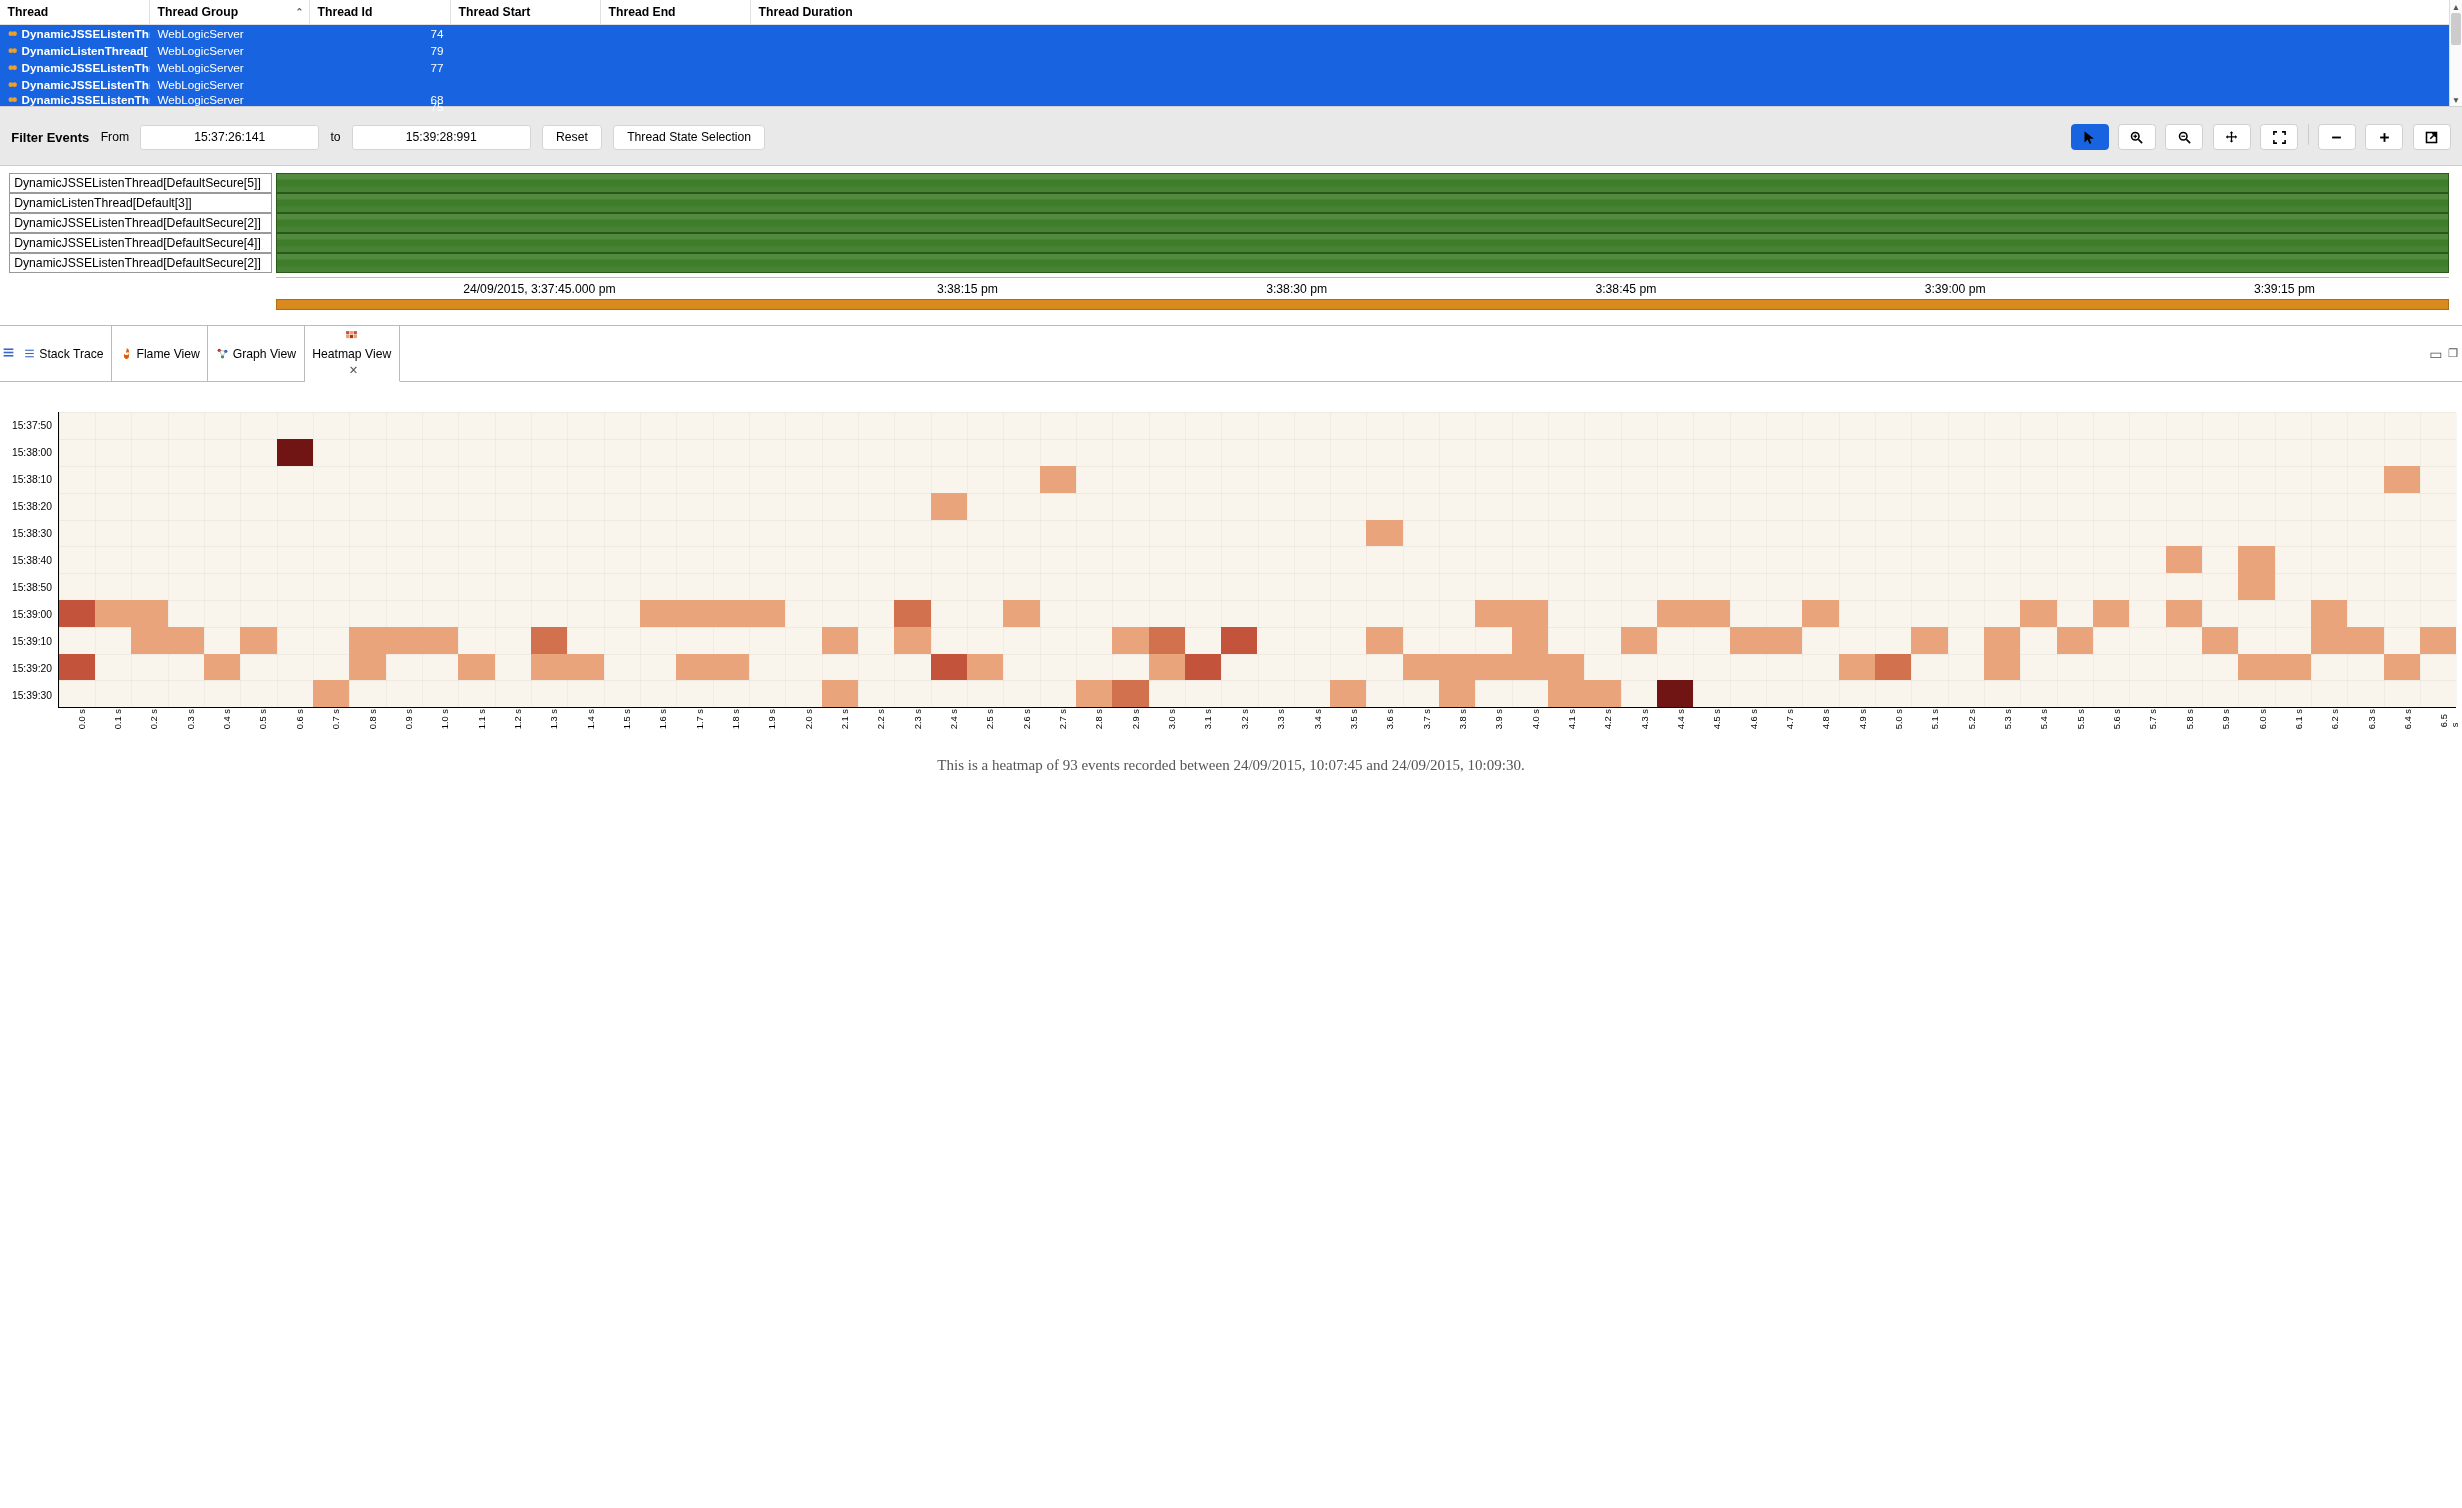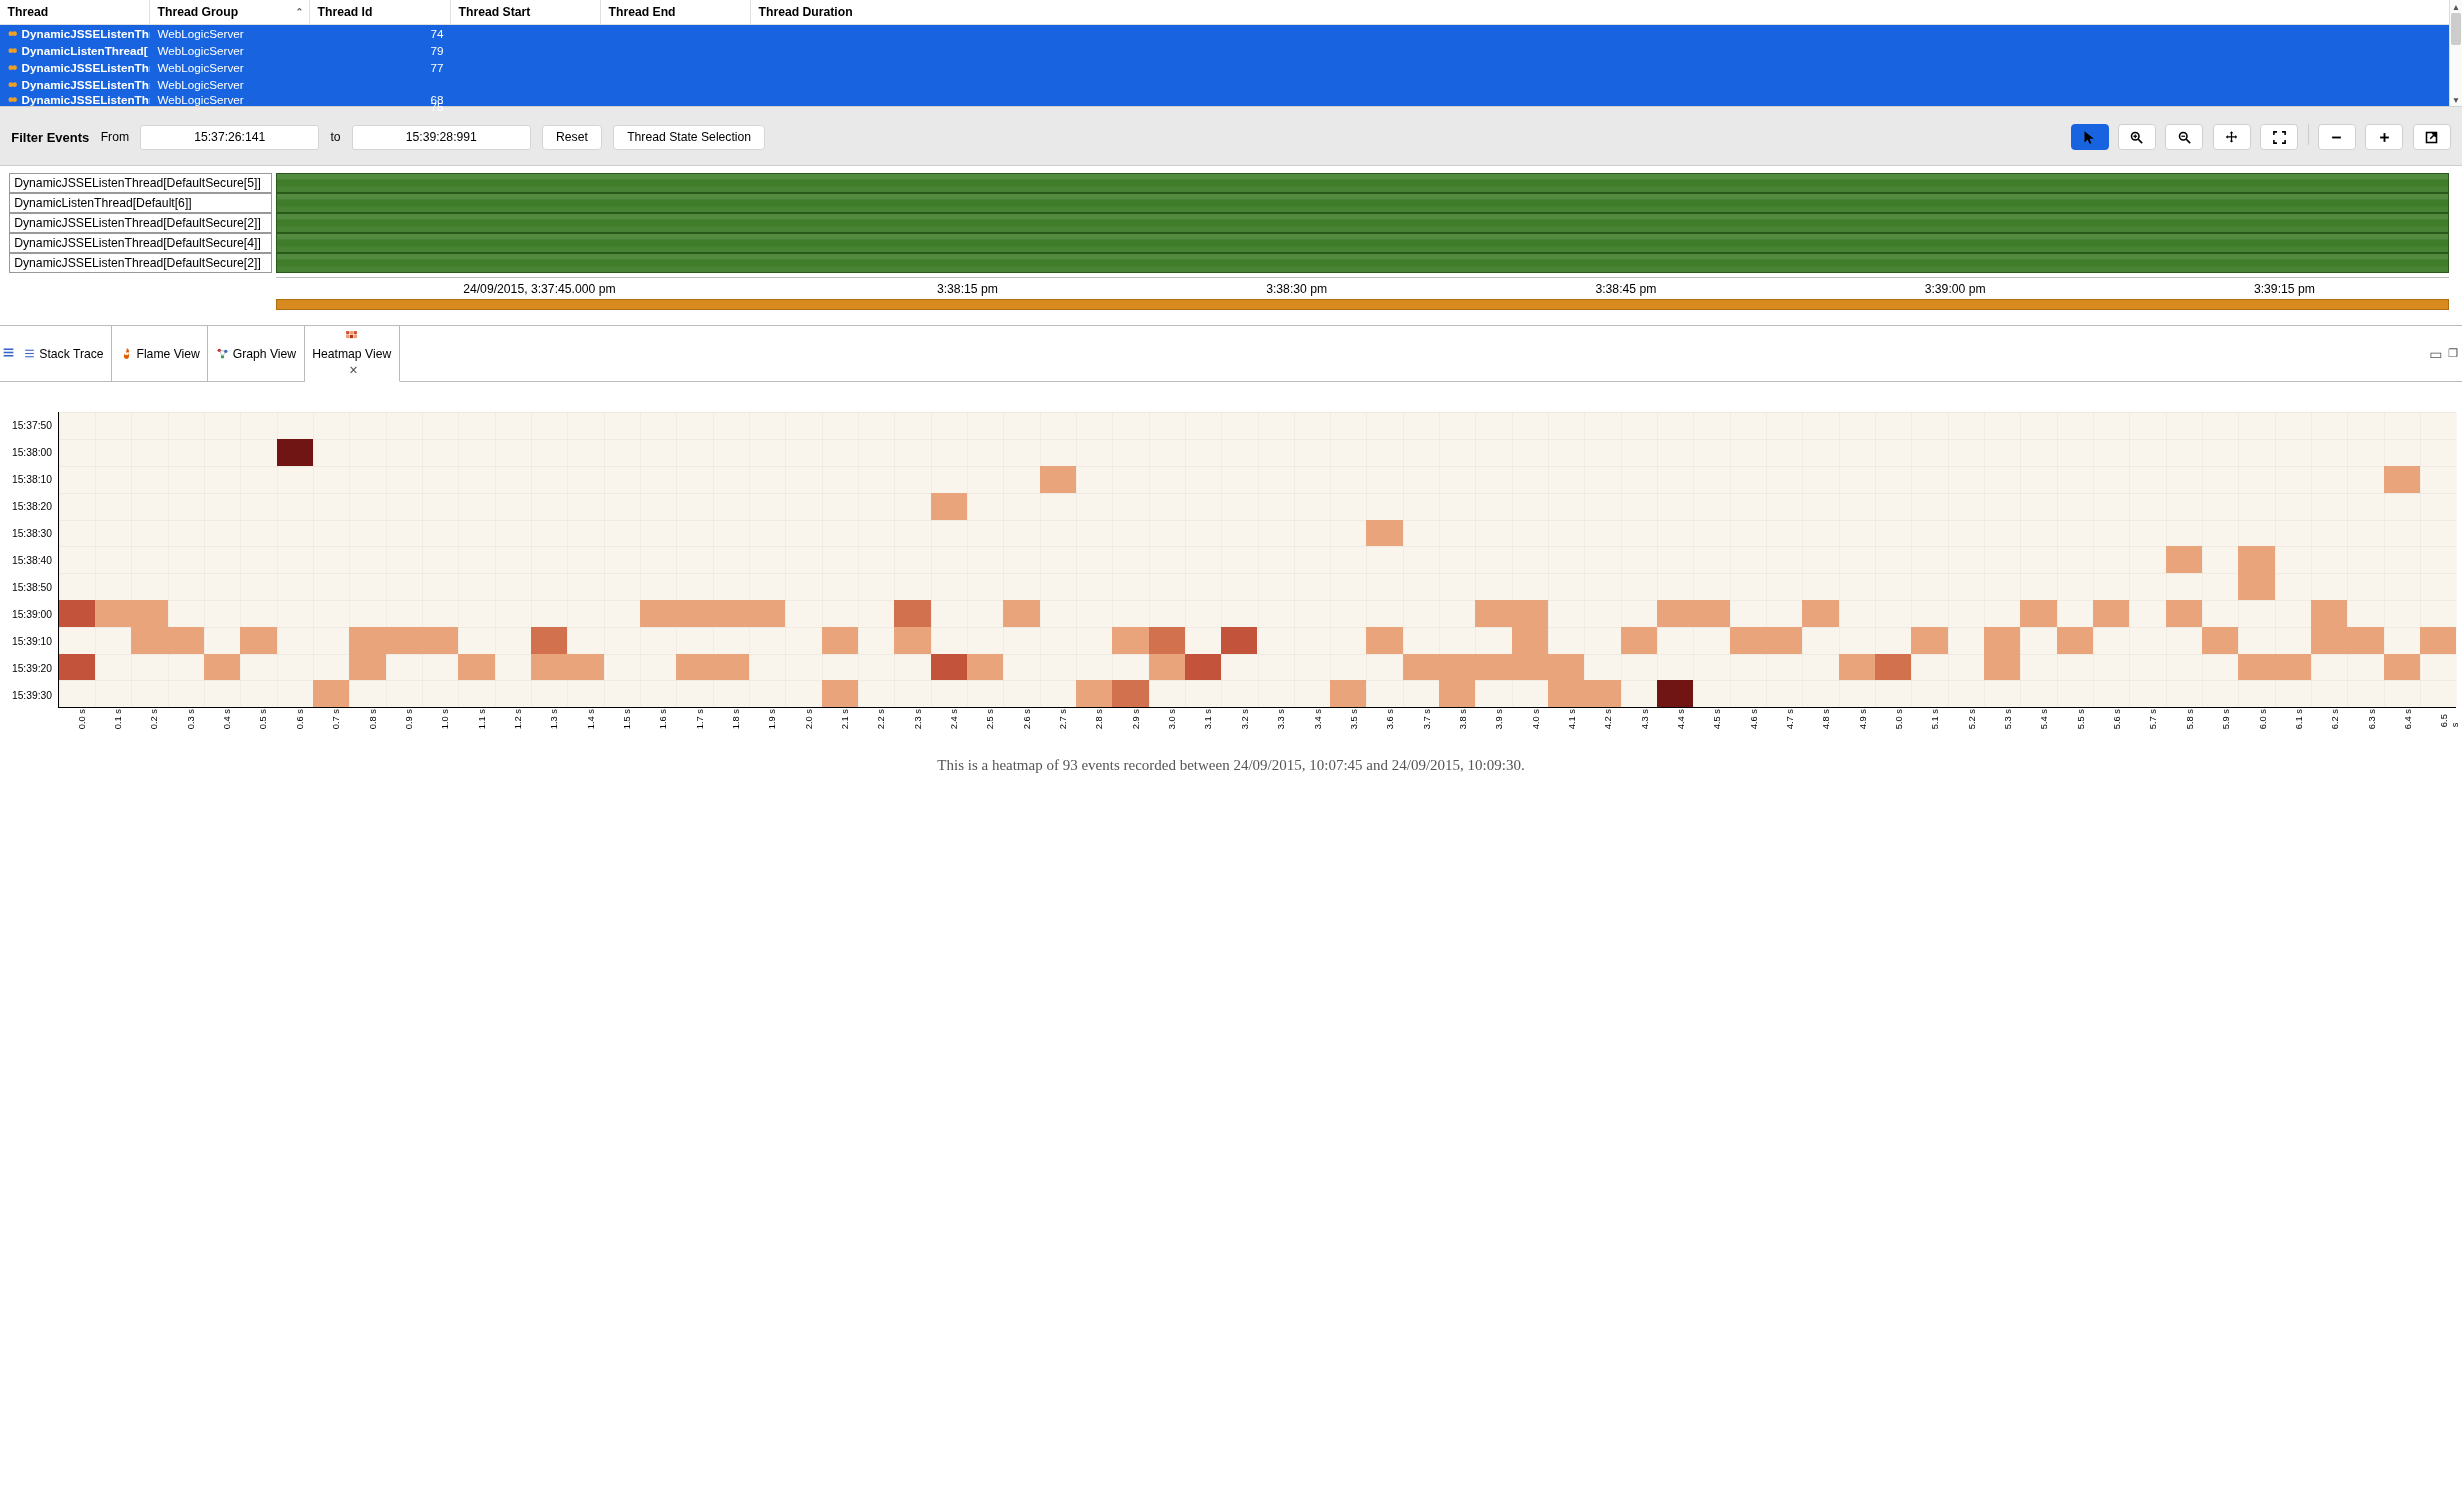--- a/index.html
+++ b/index.html
@@ -204,21 +204,21 @@
       </button>
   </div>
 </div>
 
 <div class="tl-wrap" id="tlwrap">
     <div class="tl-row">
       <div class="tl-label">DynamicJSSEListenThread[DefaultSecure[5]]</div>
       <div class="tl-bar"></div>
     </div>
     <div class="tl-row">
-      <div class="tl-label">DynamicListenThread[Default[6]]</div>
+      <div class="tl-label">DynamicListenThread[Default[3]]</div>
       <div class="tl-bar"></div>
     </div>
     <div class="tl-row">
       <div class="tl-label">DynamicJSSEListenThread[DefaultSecure[2]]</div>
       <div class="tl-bar"></div>
     </div>
     <div class="tl-row">
       <div class="tl-label">DynamicJSSEListenThread[DefaultSecure[4]]</div>
       <div class="tl-bar"></div>
     </div>

